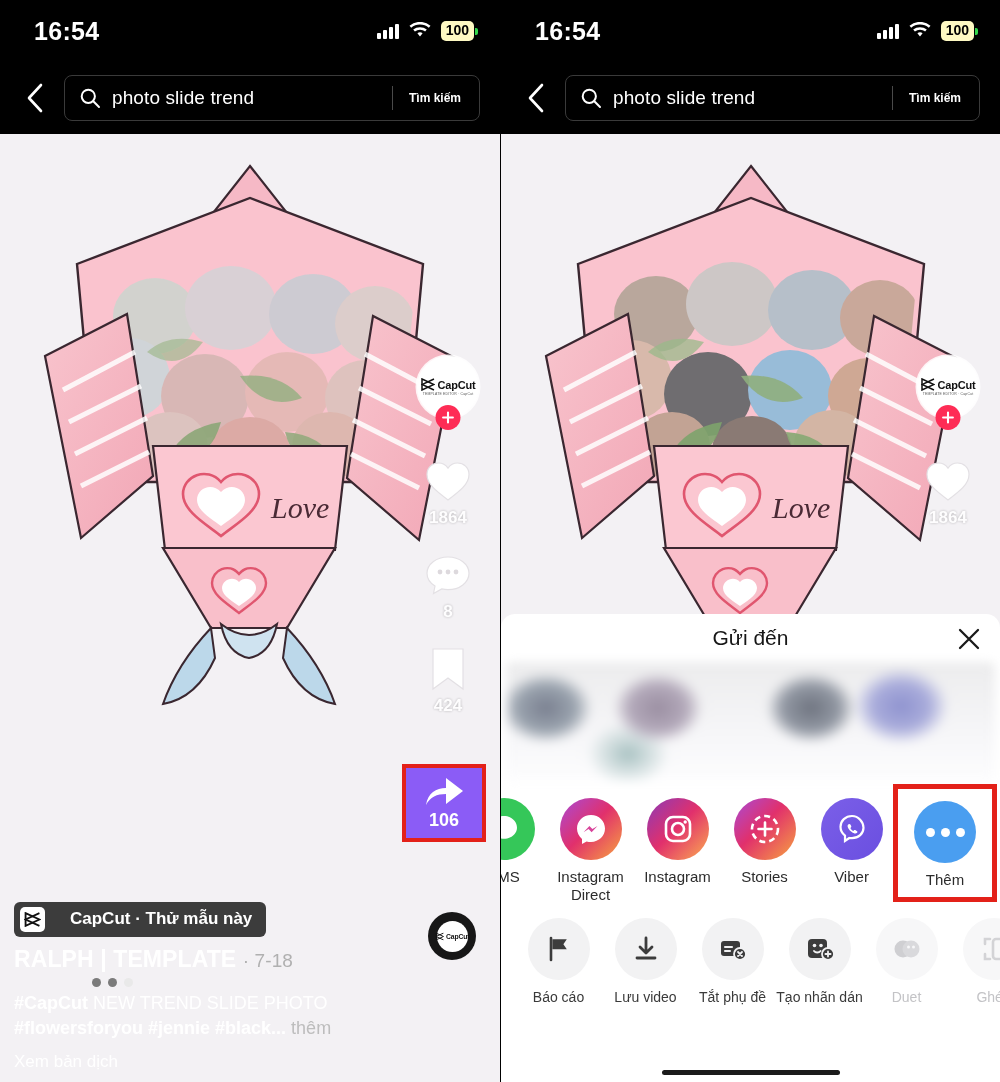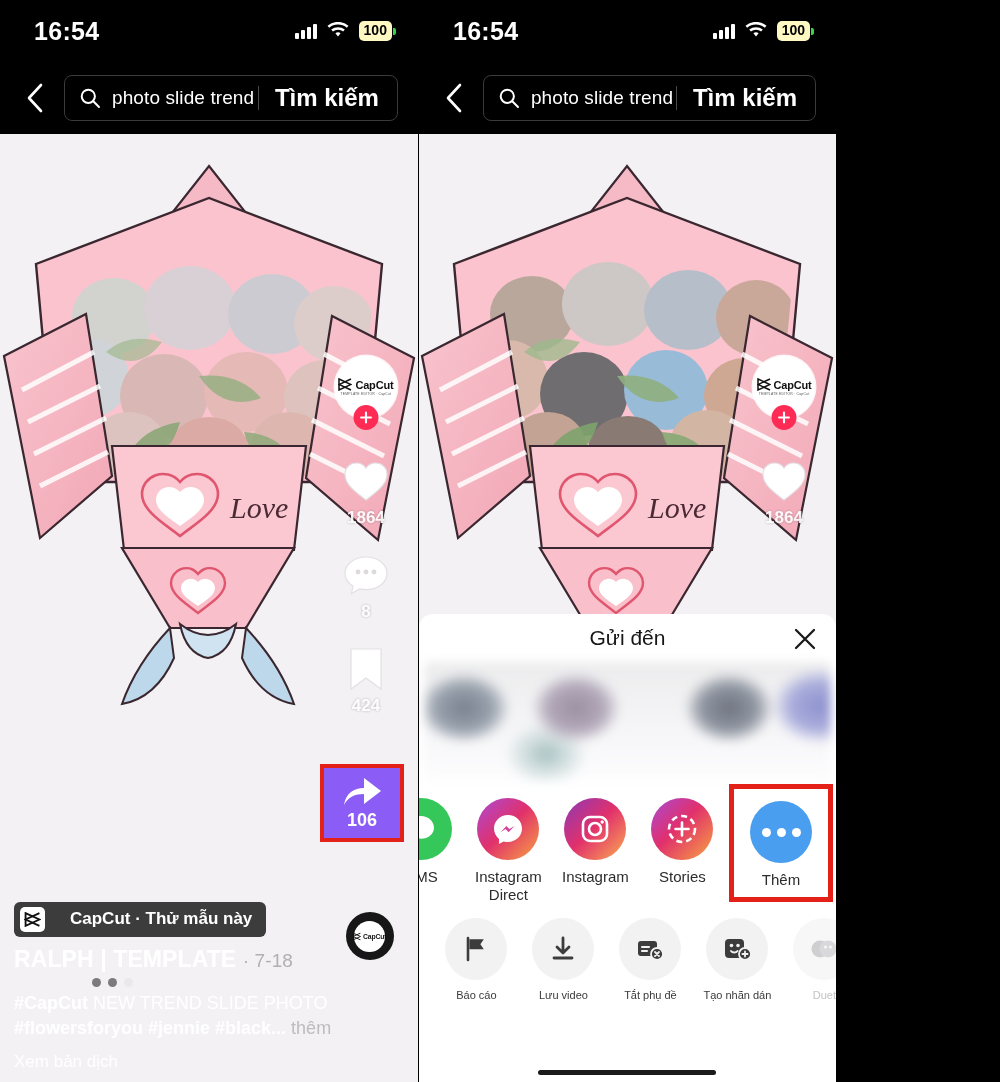--- a/index.html
+++ b/index.html
@@ -2,21 +2,21 @@
 <html><head>
 <meta charset="utf-8">
 <style>
   * { box-sizing: border-box; margin: 0; padding: 0; }
   html, body {
     width: 1000px; height: 1082px;
     background: #000;
     font-family: "Liberation Sans", sans-serif;
     overflow: hidden;
   }
-  .screen { position: relative; width: 836px; height: 1082px; display: flex; }
+  .screen { position: relative; width: 1000px; height: 1082px; display: flex; }
   .panel { position: relative; width: 500px; height: 1082px; background: #000; overflow: hidden; }
   .panel.right { border-left: 1px solid #000; }
 
   
   .statusbar {
     height: 62px; display: flex; align-items: center;
     justify-content: space-between; padding: 0 26px 0 34px;
     color: #fff;
   }
   .st-time { font-size: 25px; font-weight: 600; letter-spacing: .3px; }
@@ -41,21 +41,21 @@
   .searchrow { height: 72px; display: flex; align-items: center; padding: 0 20px 0 14px; gap: 8px; }
   .backbtn { width: 42px; height: 42px; display: flex; align-items: center; justify-content: center; }
   .backbtn svg { display: block; }
   .searchbox {
     flex: 1; height: 46px; border: 1px solid #3a3a3a; border-radius: 8px;
     display: flex; align-items: center; padding: 0 4px 0 14px;
   }
   .s-icon { width: 22px; height: 22px; flex: none; margin-right: 11px; }
   .s-text { flex: 1; color: #fff; font-size: 19px; letter-spacing: .1px; }
   .s-div { width: 1px; height: 24px; background: #4a4a4a; margin-right: 2px; }
-  .s-btn { color: #fff; font-size: 24px; font-weight: 600; padding: 0 14px; white-space: nowrap; }
+  .s-btn { color: #fff; font-size: 12px; font-weight: 600; padding: 0 14px; white-space: nowrap; }
 
   
   .stage { position: relative; height: 948px; background: #f3f1f4; overflow: hidden; }
   .bouquet { position: absolute; left: 50%; top: 12px; transform: translateX(-50%); }
 
   
   .rail {
     position: absolute; right: 16px; top: 222px; width: 72px;
     display: flex; flex-direction: column; align-items: center; gap: 0;
   }
@@ -165,21 +165,21 @@
   .them-hl .circ i { width: 9px; height: 9px; border-radius: 50%; background: #fff; display: block; }
   .them-hl .lbl { font-size: 15px; color: #2c2c2c; margin-top: 8px; }
 
   .actions { display: flex; padding: 14px 0 0 0; }
   .action { width: 87px; flex: none; display: flex; flex-direction: column; align-items: center; }
   .action.first { margin-left: 14px; }
   .action .circ {
     width: 62px; height: 62px; border-radius: 50%; background: #f2f2f3;
     display: flex; align-items: center; justify-content: center;
   }
-  .action .lbl { font-size: 11px; color: #3a3a3a; margin-top: 9px; text-align: center; line-height: 1.2; }
+  .action .lbl { font-size: 14px; color: #3a3a3a; margin-top: 9px; text-align: center; line-height: 1.2; }
   .action.dim .circ { background: #f7f7f8; }
   .action.dim .lbl { color: #c3c3c6; }
   .sheet-home {
     position: absolute; left: 0; right: 0; bottom: 7px;
     display: flex; justify-content: center;
   }
   .sheet-home .pill { width: 178px; height: 5px; border-radius: 3px; background: #1b1b1b; }
 </style>
 </head>
 <body>

